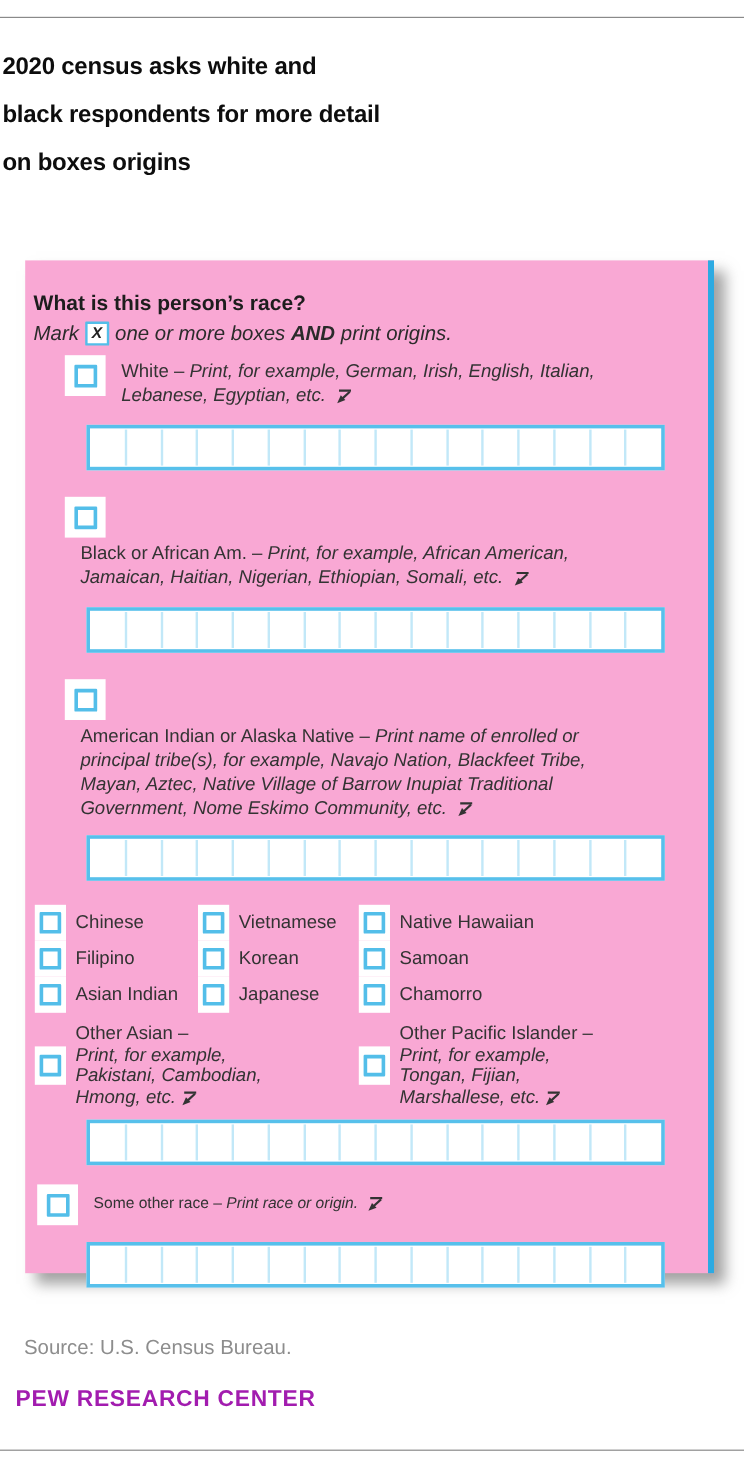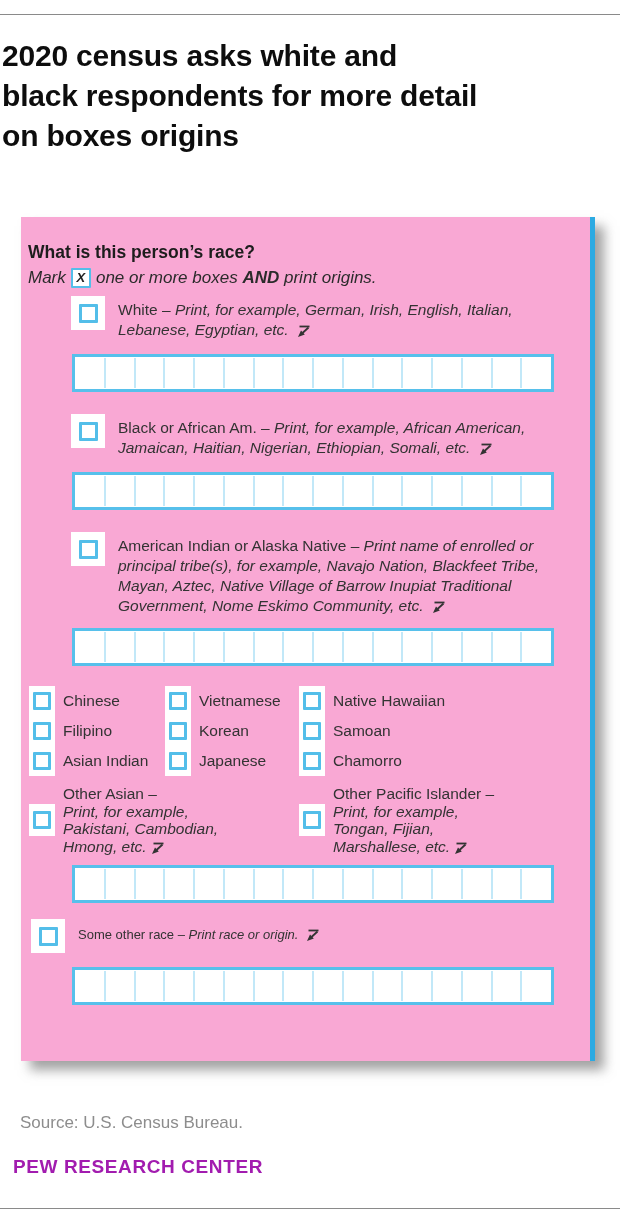--- a/index.html
+++ b/index.html
@@ -6,51 +6,51 @@
   html,body { background:#ffffff; }
   .page {
     position:relative; width:620px; height:1226px; overflow:hidden;
     background:#ffffff; font-family:"Liberation Sans", sans-serif; color:#333;
   }
   .rule { position:absolute; left:0; width:620px; height:1px; background:#8a8a8a; }
   .rule-top { top:14px; }
   .rule-bottom { top:1208px; }
 
   .title { position:absolute; left:2px; top:36px; width:600px;
-    font-size:30px; font-weight:bold; line-height:40px; color:#0d0d0d; letter-spacing:-0.2px; }
+    font-size:20px; font-weight:bold; line-height:40px; color:#0d0d0d; letter-spacing:-0.2px; }
 
   .card {
     position:absolute; left:21px; top:217px; width:574px; height:844px;
     background:#f9a8d4; border-right:5px solid #2caae2;
     box-shadow:9px 9px 11px rgba(105,105,105,0.62);
     padding-top:25px;
   }
 
   .q-title { margin-left:7px; font-size:17.5px; font-weight:bold; color:#1d1d1d; }
   .q-instr { margin-left:7px; margin-top:5px; font-size:17px; font-style:italic; color:#2b2b2b; }
   .xbox {
     display:inline-block; border:2px solid #53bee9; background:#fff; border-radius:1px;
     font-weight:bold; font-style:italic; font-size:13px; line-height:15px;
     padding:0 4px 1px 4px; color:#222; vertical-align:1px;
   }
 
-  .cat-row { display:flex; align-items:flex-start; margin-left:22px;padding-left:28px; }
+  .cat-row { display:flex; align-items:flex-start; margin-left:5px;padding-left:28px; }
   .cb-wrap { flex:none; width:34px; height:34px; background:#fff; display:flex; align-items:center; justify-content:center; }
   .cb { width:19px; height:19px; border:3px solid #53bee9; border-radius:1px; background:#fff; }
   .cat-text { margin-left:13px; margin-top:4px; width:462px; font-size:15.5px; line-height:20px; color:#333; }
   .desc { font-style:italic; }
 
   .writein {
     margin-left:51px; margin-top:14px; width:482px; height:38px;
     border:3px solid #57c0eb; background:#fff; display:flex; padding:1px;
   }
   .writein .cell { flex:1; border-left:2px solid #c2e8f8; }
   .writein .cell:first-child { border-left:none; }
 
-  .mt22 { margin-top:22px; }
+  .mt22 { margin-top:22px;flex-direction:column; }
   .mt12 { margin-top:12px; }
   .mt8  { margin-top:8px; }
 
   .grid { display:flex; margin-left:8px; margin-top:20px; }
   .gcol1 { width:136px; } .gcol2 { width:134px; } .gcol3 { width:266px; }
   .grow { display:flex; align-items:center; height:30px; }
   .gcb-wrap { flex:none; width:26px; height:30px; background:#fff; display:flex; align-items:center; justify-content:center; }
   .gcb { width:18px; height:18px; border:3px solid #53bee9; border-radius:1px; background:#fff; }
   .glabel { margin-left:8px; font-size:15.5px; color:#333; white-space:nowrap; }
   .other-row { display:flex; align-items:center; margin-top:8px; }

